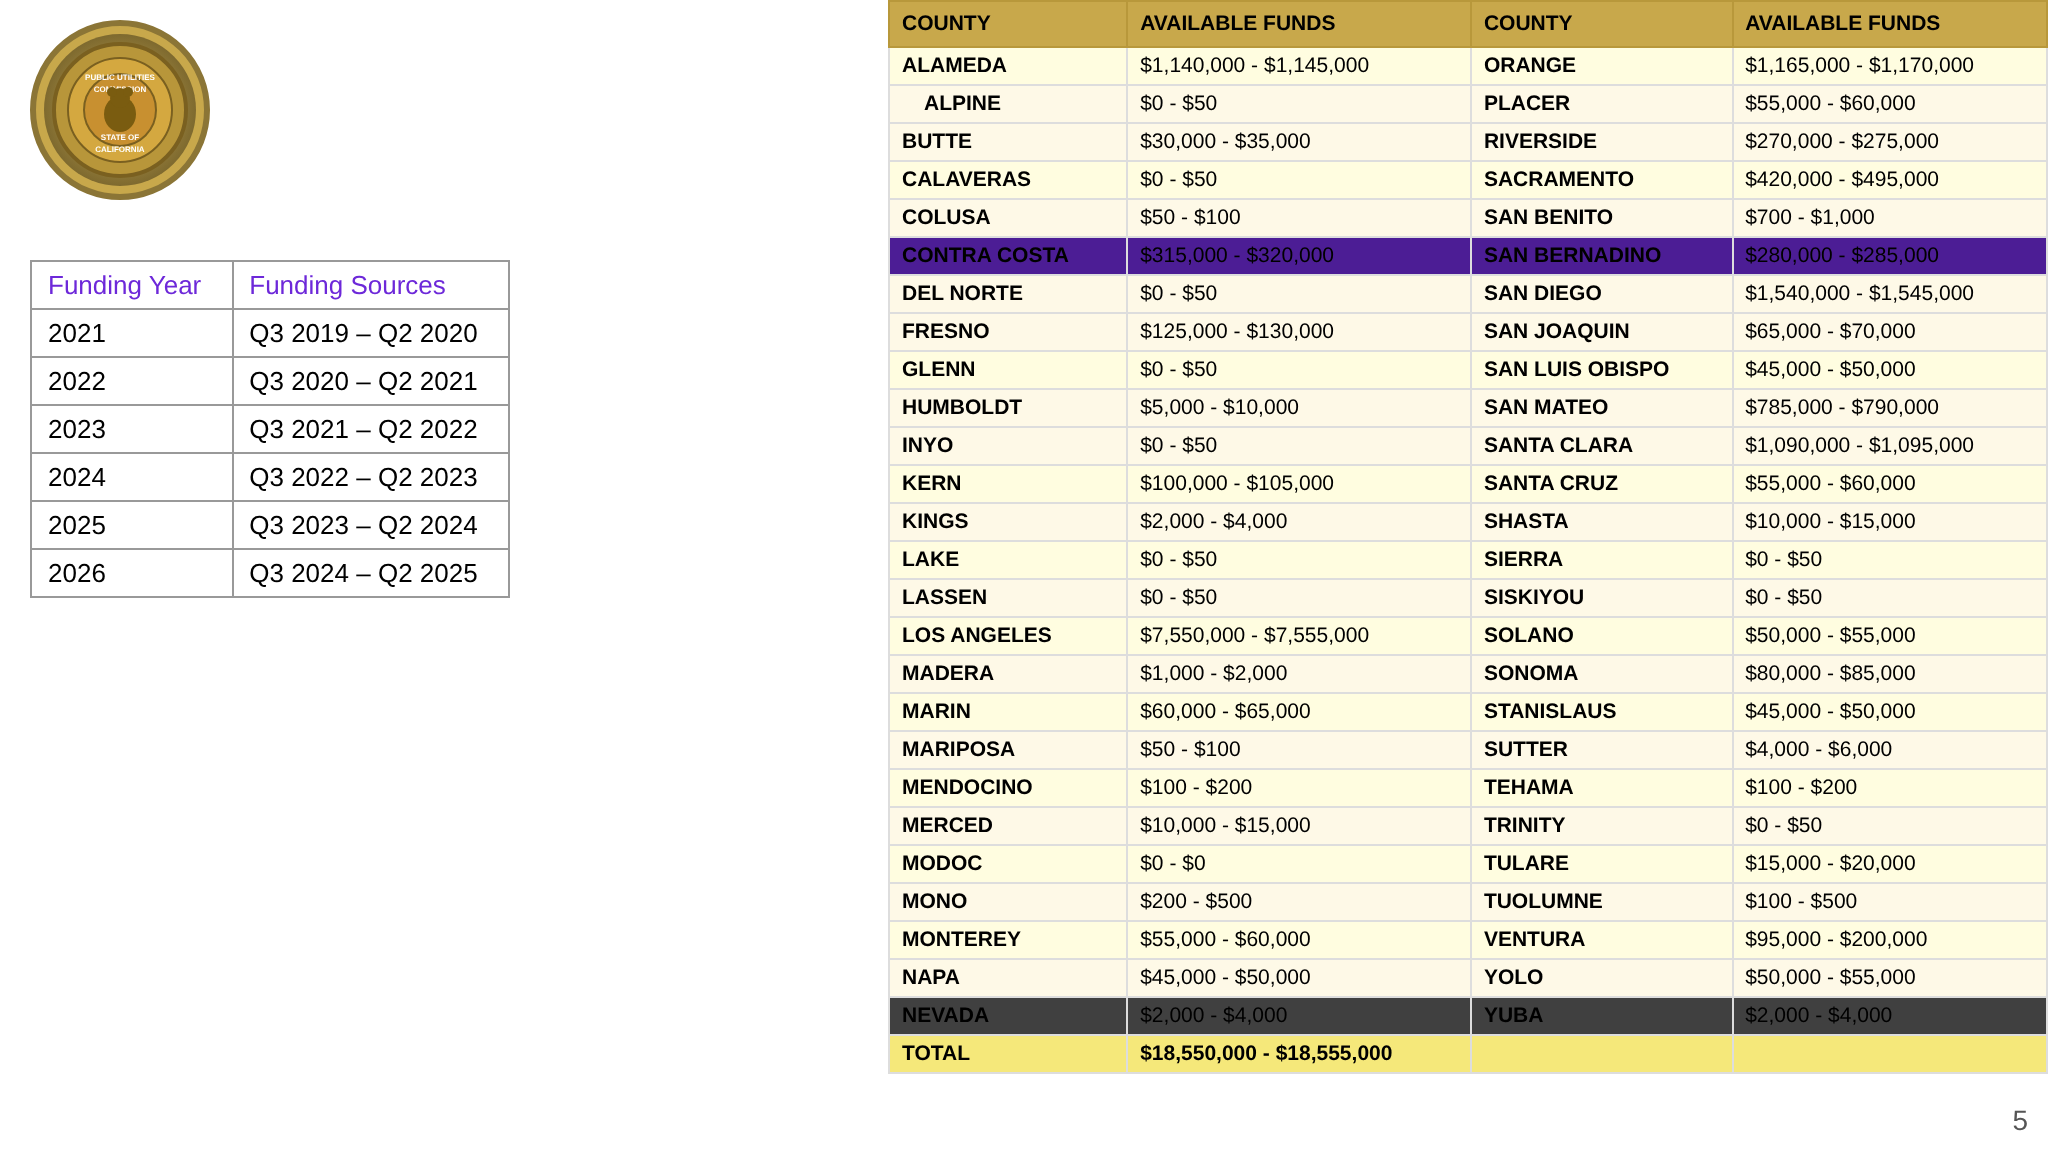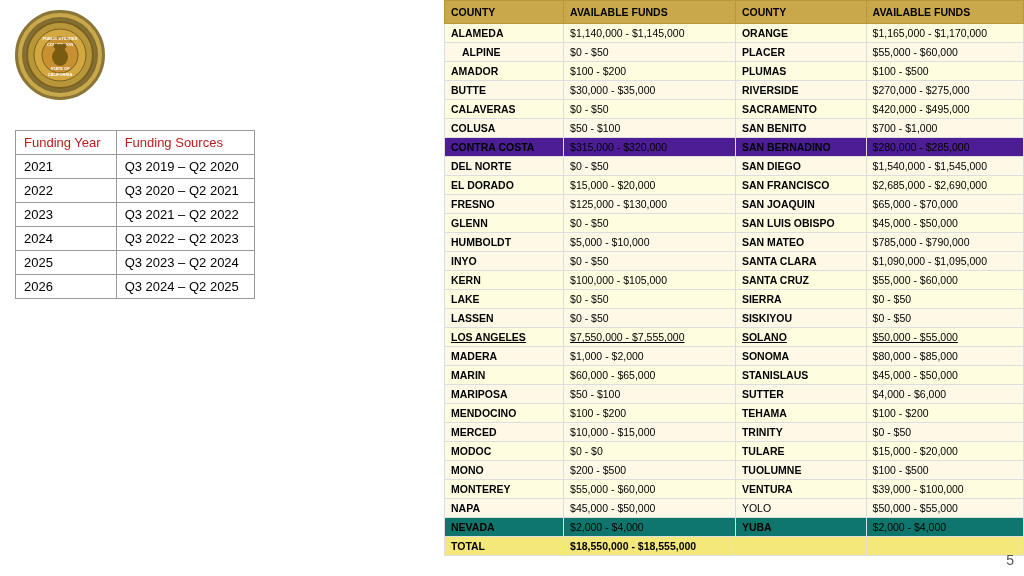--- a/index.html
+++ b/index.html
@@ -66,21 +66,21 @@
     .funding-table {
       border-collapse: collapse;
       font-size: 13px;
     }
     .funding-table th {
       background: #fff;
       border: 1px solid #999;
       padding: 4px 15px 4px 8px;
       text-align: left;
       font-weight: normal;
-      color: #b91c1c;
+      color: #6d28d9;
     }
     .funding-table td {
       border: 1px solid #999;
       padding: 4px 15px 4px 8px;
       text-align: left;
       color: #000;
     }
     .funding-table tr:nth-child(odd) td {
       background: #fff;
     }
@@ -209,26 +209,20 @@
           <td style="background: inherit;">$1,140,000 - $1,145,000</td>
           <td style="font-weight: bold; background: inherit;">ORANGE</td>
           <td style="background: inherit;">$1,165,000 - $1,170,000</td>
         </tr>
         <tr style="background: rgb(254, 249, 231);">
           <td style="font-weight: bold; background: inherit; padding-left: 17px;">ALPINE</td>
           <td style="background: inherit;">$0 - $50</td>
           <td style="font-weight: bold; background: inherit;">PLACER</td>
           <td style="background: inherit;">$55,000 - $60,000</td>
         </tr>
-        <tr style="background: rgb(255, 253, 224);">
-          <td style="font-weight: bold; background: inherit;">AMADOR</td>
-          <td style="background: inherit;">$100 - $200</td>
-          <td style="font-weight: bold; background: inherit;">PLUMAS</td>
-          <td style="background: inherit;">$100 - $500</td>
-        </tr>
         <tr style="background: rgb(254, 249, 231);">
           <td style="font-weight: bold; background: inherit;">BUTTE</td>
           <td style="background: inherit;">$30,000 - $35,000</td>
           <td style="font-weight: bold; background: inherit;">RIVERSIDE</td>
           <td style="background: inherit;">$270,000 - $275,000</td>
         </tr>
         <tr style="background: rgb(255, 253, 224);">
           <td style="font-weight: bold; background: inherit;">CALAVERAS</td>
           <td style="background: inherit;">$0 - $50</td>
           <td style="font-weight: bold; background: inherit;">SACRAMENTO</td>
@@ -245,26 +239,20 @@
           <td style="background: inherit;">$315,000 - $320,000</td>
           <td style="font-weight: bold; background: inherit;">SAN BERNADINO</td>
           <td style="background: inherit;">$280,000 - $285,000</td>
         </tr>
         <tr style="background: rgb(254, 249, 231);">
           <td style="font-weight: bold; background: inherit;">DEL NORTE</td>
           <td style="background: inherit;">$0 - $50</td>
           <td style="font-weight: bold; background: inherit;">SAN DIEGO</td>
           <td style="background: inherit;">$1,540,000 - $1,545,000</td>
         </tr>
-        <tr style="background: rgb(255, 253, 224);">
-          <td style="font-weight: bold; background: inherit;">EL DORADO</td>
-          <td style="background: inherit;">$15,000 - $20,000</td>
-          <td style="font-weight: bold; background: inherit;">SAN FRANCISCO</td>
-          <td style="background: inherit;">$2,685,000 - $2,690,000</td>
-        </tr>
         <tr style="background: rgb(254, 249, 231);">
           <td style="font-weight: bold; background: inherit;">FRESNO</td>
           <td style="background: inherit;">$125,000 - $130,000</td>
           <td style="font-weight: bold; background: inherit;">SAN JOAQUIN</td>
           <td style="background: inherit;">$65,000 - $70,000</td>
         </tr>
         <tr style="background: rgb(255, 253, 224);">
           <td style="font-weight: bold; background: inherit;">GLENN</td>
           <td style="background: inherit;">$0 - $50</td>
           <td style="font-weight: bold; background: inherit;">SAN LUIS OBISPO</td>
@@ -281,33 +269,39 @@
           <td style="background: inherit;">$0 - $50</td>
           <td style="font-weight: bold; background: inherit;">SANTA CLARA</td>
           <td style="background: inherit;">$1,090,000 - $1,095,000</td>
         </tr>
         <tr style="background: rgb(255, 253, 224);">
           <td style="font-weight: bold; background: inherit;">KERN</td>
           <td style="background: inherit;">$100,000 - $105,000</td>
           <td style="font-weight: bold; background: inherit;">SANTA CRUZ</td>
           <td style="background: inherit;">$55,000 - $60,000</td>
         </tr>
+        <tr style="background: rgb(254, 249, 231);">
+          <td style="font-weight: bold; background: inherit;">KINGS</td>
+          <td style="background: inherit;">$2,000 - $4,000</td>
+          <td style="font-weight: bold; background: inherit;">SHASTA</td>
+          <td style="background: inherit;">$10,000 - $15,000</td>
+        </tr>
         <tr style="background: rgb(255, 253, 224);">
           <td style="font-weight: bold; background: inherit;">LAKE</td>
           <td style="background: inherit;">$0 - $50</td>
           <td style="font-weight: bold; background: inherit;">SIERRA</td>
           <td style="background: inherit;">$0 - $50</td>
         </tr>
         <tr style="background: rgb(254, 249, 231);">
           <td style="font-weight: bold; background: inherit;">LASSEN</td>
           <td style="background: inherit;">$0 - $50</td>
           <td style="font-weight: bold; background: inherit;">SISKIYOU</td>
           <td style="background: inherit;">$0 - $50</td>
         </tr>
-        <tr style="background: rgb(255, 253, 224); text-decoration: underline;">
+        <tr style="background: rgb(255, 253, 224);">
           <td style="font-weight: bold; background: inherit;">LOS ANGELES</td>
           <td style="background: inherit;">$7,550,000 - $7,555,000</td>
           <td style="font-weight: bold; background: inherit;">SOLANO</td>
           <td style="background: inherit;">$50,000 - $55,000</td>
         </tr>
         <tr style="background: rgb(254, 249, 231);">
           <td style="font-weight: bold; background: inherit;">MADERA</td>
           <td style="background: inherit;">$1,000 - $2,000</td>
           <td style="font-weight: bold; background: inherit;">SONOMA</td>
           <td style="background: inherit;">$80,000 - $85,000</td>
@@ -345,29 +339,29 @@
         <tr style="background: rgb(254, 249, 231);">
           <td style="font-weight: bold; background: inherit;">MONO</td>
           <td style="background: inherit;">$200 - $500</td>
           <td style="font-weight: bold; background: inherit;">TUOLUMNE</td>
           <td style="background: inherit;">$100 - $500</td>
         </tr>
         <tr style="background: rgb(255, 253, 224);">
           <td style="font-weight: bold; background: inherit;">MONTEREY</td>
           <td style="background: inherit;">$55,000 - $60,000</td>
           <td style="font-weight: bold; background: inherit;">VENTURA</td>
-          <td style="background: inherit;">$39,000 - $100,000</td>
+          <td style="background: inherit;">$95,000 - $200,000</td>
         </tr>
         <tr style="background: rgb(254, 249, 231);">
           <td style="font-weight: bold; background: inherit;">NAPA</td>
           <td style="background: inherit;">$45,000 - $50,000</td>
-          <td style="font-weight: normal; background: inherit; margin-top: 37px;">YOLO</td>
+          <td style="font-weight: bold; background: inherit; margin-top: 37px;">YOLO</td>
           <td style="background: inherit;">$50,000 - $55,000</td>
         </tr>
-        <tr style="background: #0f766e; padding-left: 36px;">
+        <tr style="background: #404040; padding-left: 36px;">
           <td style="font-weight: bold; background: inherit;">NEVADA</td>
           <td style="background: inherit;">$2,000 - $4,000</td>
           <td style="font-weight: bold; background: inherit;">YUBA</td>
           <td style="background: inherit;">$2,000 - $4,000</td>
         </tr>
       </tbody>
     <tfoot id="county-tfoot">
     <tr>
     <td style="font-weight:bold;background:#f5e87a;">TOTAL</td>
     <td style="font-weight:bold;background:#f5e87a;">$18,550,000 - $18,555,000</td>

